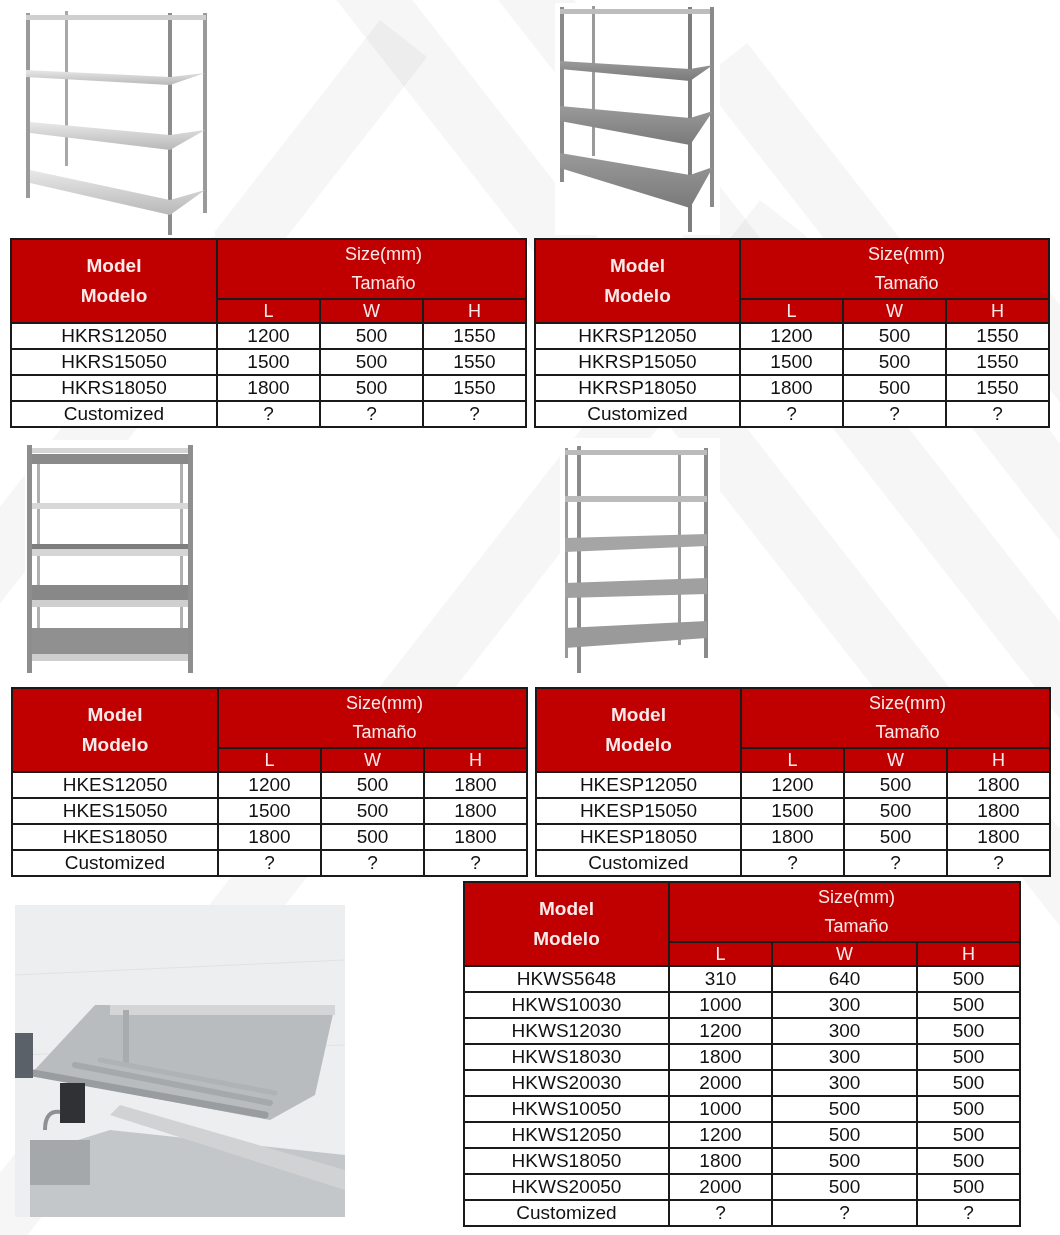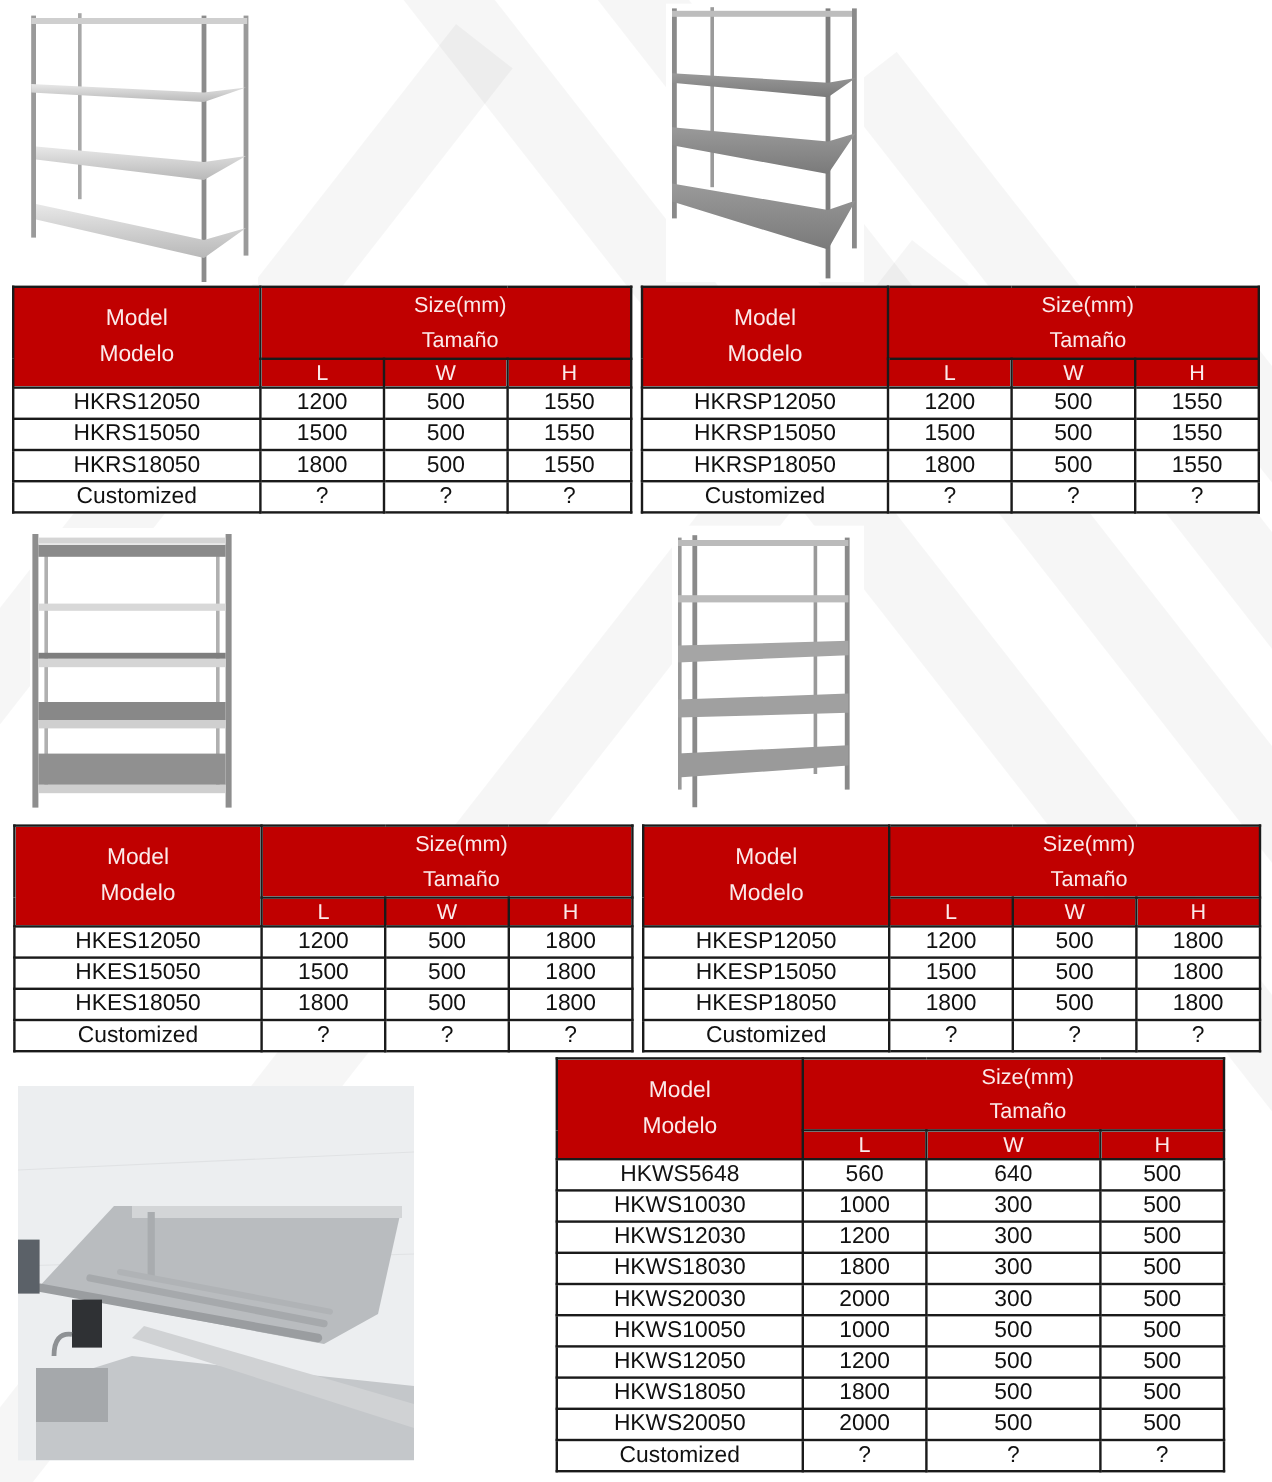--- a/index.html
+++ b/index.html
@@ -23,21 +23,21 @@
     font-family:"Liberation Sans", "DejaVu Sans", sans-serif;
     color:#111;
   }
   table.spec td, table.spec th {
     border:2px solid #1a1a1a; padding:0; text-align:center; vertical-align:middle;
     overflow:hidden; white-space:nowrap;
   }
   table.spec th {
     background:#c00000; color:#fbeaea; font-weight:normal;
   }
-  table.spec th.model { font-size:19px; line-height:30px; }
+  table.spec th.model { font-size:19px; line-height:30px;font-weight:bold; }
   table.spec th.size { font-size:18px; line-height:29px; border-bottom:2px solid #1a1a1a;padding-left:24px; }
   table.spec th.dim { font-size:18px; line-height:22px; }
   table.spec td { font-size:19px; height:24px; line-height:24px; background:#fff; }
   .stack { display:block; }
 </style>
 </head>
 <body>
 
 <div class="watermark">
   <div class="stripe" style="left:180px;top:-200px;transform:rotate(-38deg);"></div>
@@ -356,21 +356,21 @@
       <span class="stack">Tamaño</span>
     </th>
   </tr>
   <tr>
     <th class="dim">L</th>
     <th class="dim">W</th>
     <th class="dim">H</th>
   </tr>
   <tr>
         <td>HKWS5648</td>
-        <td>560</td>
+        <td>310</td>
         <td>640</td>
         <td>500</td>
       </tr>
   <tr>
         <td>HKWS10030</td>
         <td>1000</td>
         <td>300</td>
         <td>500</td>
       </tr>
   <tr>

